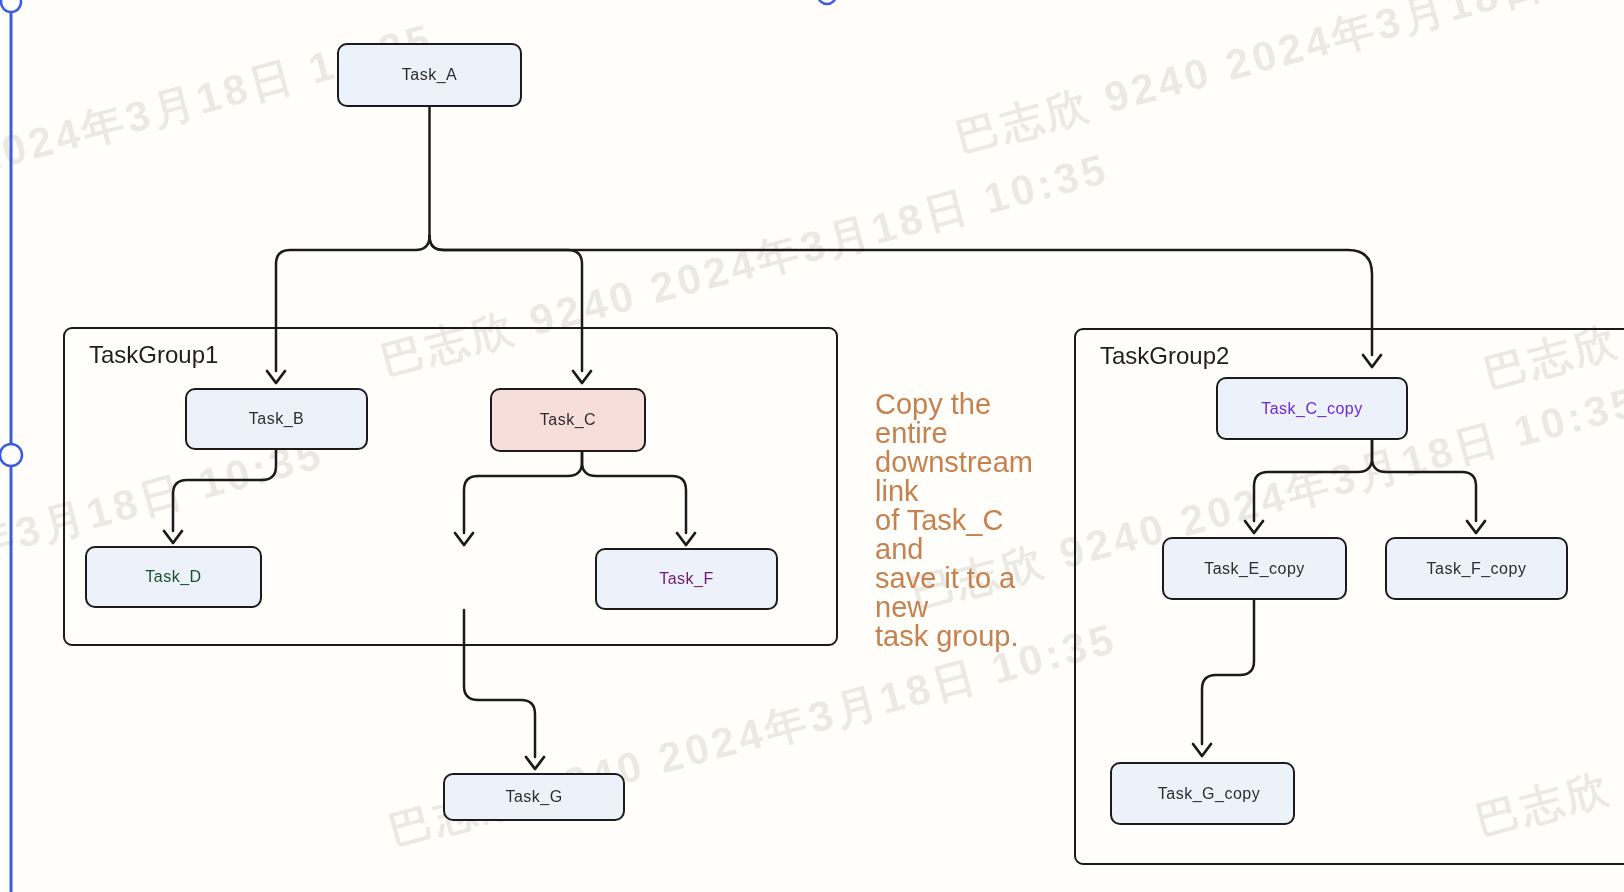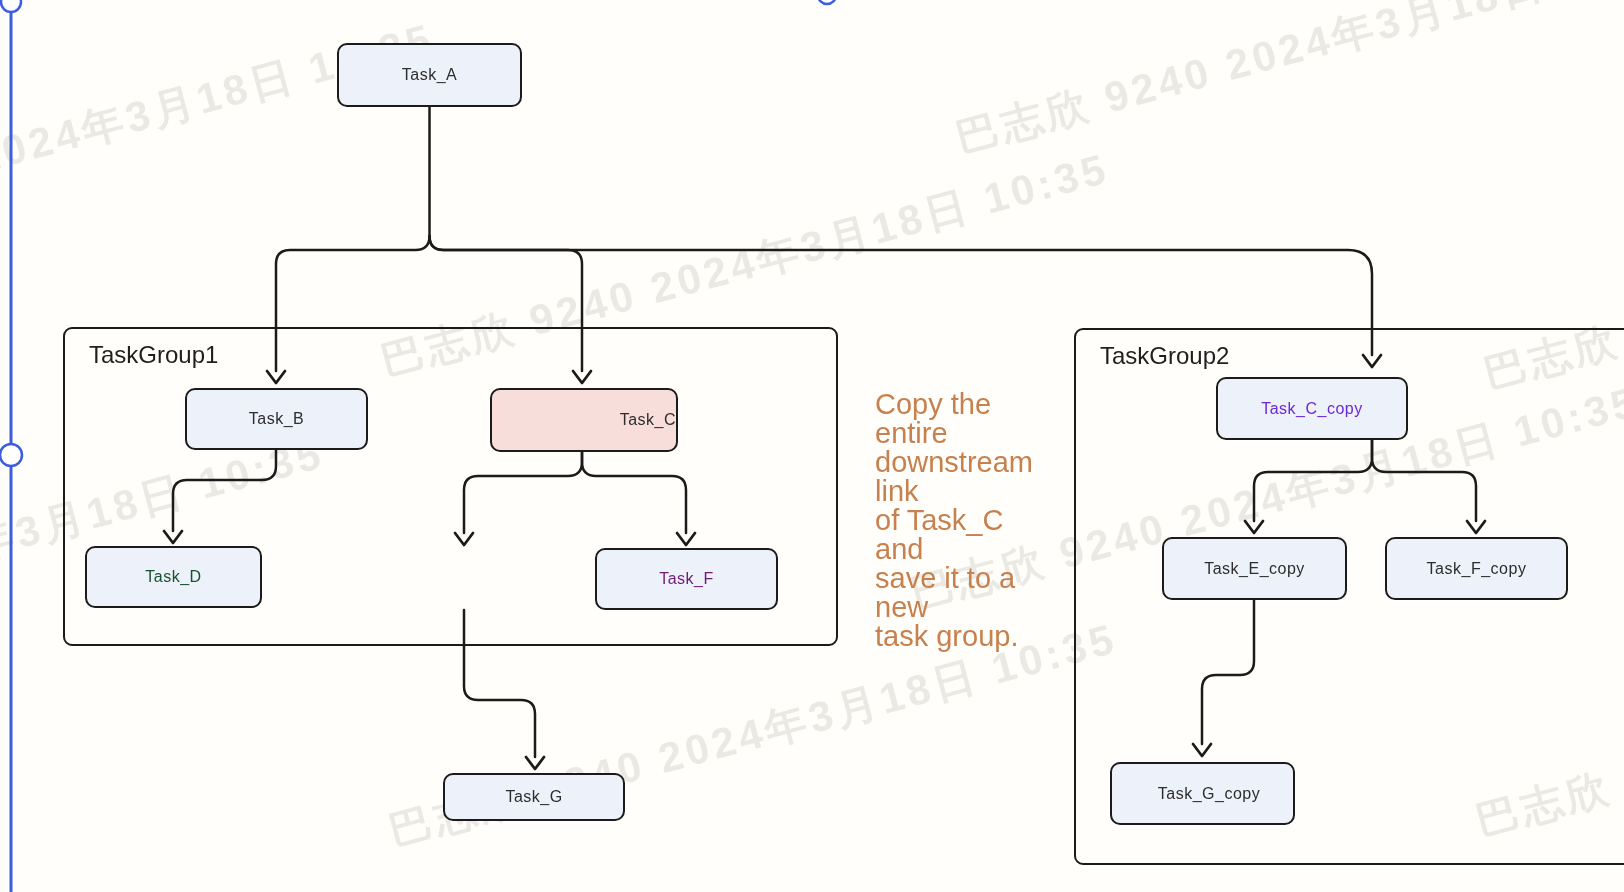--- a/index.html
+++ b/index.html
@@ -84,21 +84,21 @@
       <path d="M 1254 600 L 1254 661 Q 1254 675 1240 675 L 1216 675 Q 1202 675 1202 689 L 1202 744" class="edge"></path>
       <path d="M 1193 744 L 1202 756 L 1211 744" class="arrowhead"></path>
     </svg>
   <div id="node-layer" class="layer">
       <div class="node" style="left: 337px; top: 43px; width: 185px; height: 64px; background: rgb(237, 241, 249); color: rgb(45, 45, 45);">
         <span>Task_A</span>
       </div>
       <div class="node" style="left: 185px; top: 388px; width: 183px; height: 62px; background: rgb(237, 241, 249); color: rgb(45, 45, 45);">
         <span>Task_B</span>
       </div>
-      <div class="node" style="left: 490px; top: 388px; width: 188px; height: 64px; background: rgb(248, 222, 219); color: rgb(45, 45, 45); justify-content: flex-end;">
+      <div class="node" style="left: 490px; top: 388px; width: 156px; height: 64px; background: rgb(248, 222, 219); color: rgb(45, 45, 45);">
         <span>Task_C</span>
       </div>
       <div class="node" style="left: 85px; top: 546px; width: 177px; height: 62px; background: rgb(237, 241, 249); color: #14532d;">
         <span>Task_D</span>
       </div>
       <div class="node" style="left: 595px; top: 548px; width: 183px; height: 62px; background: rgb(237, 241, 249); color: #701a75;">
         <span>Task_F</span>
       </div>
       <div class="node" style="left: 443px; top: 773px; width: 182px; height: 48px; background: rgb(237, 241, 249); color: rgb(45, 45, 45);">
         <span>Task_G</span>

